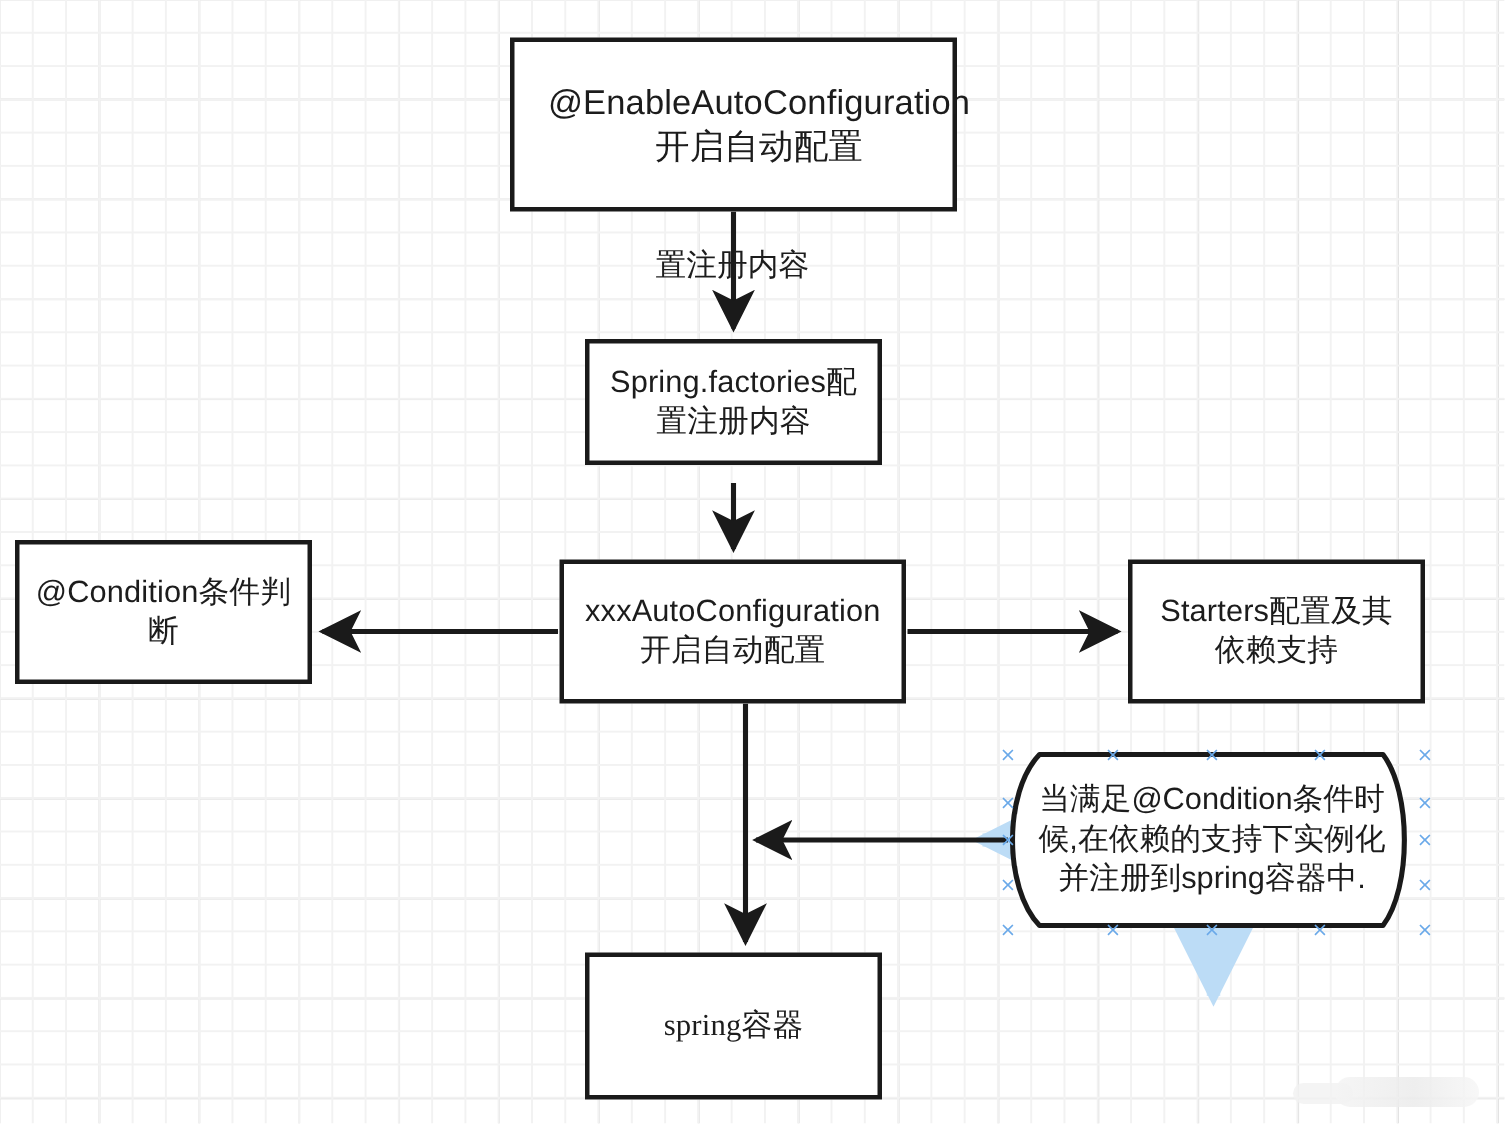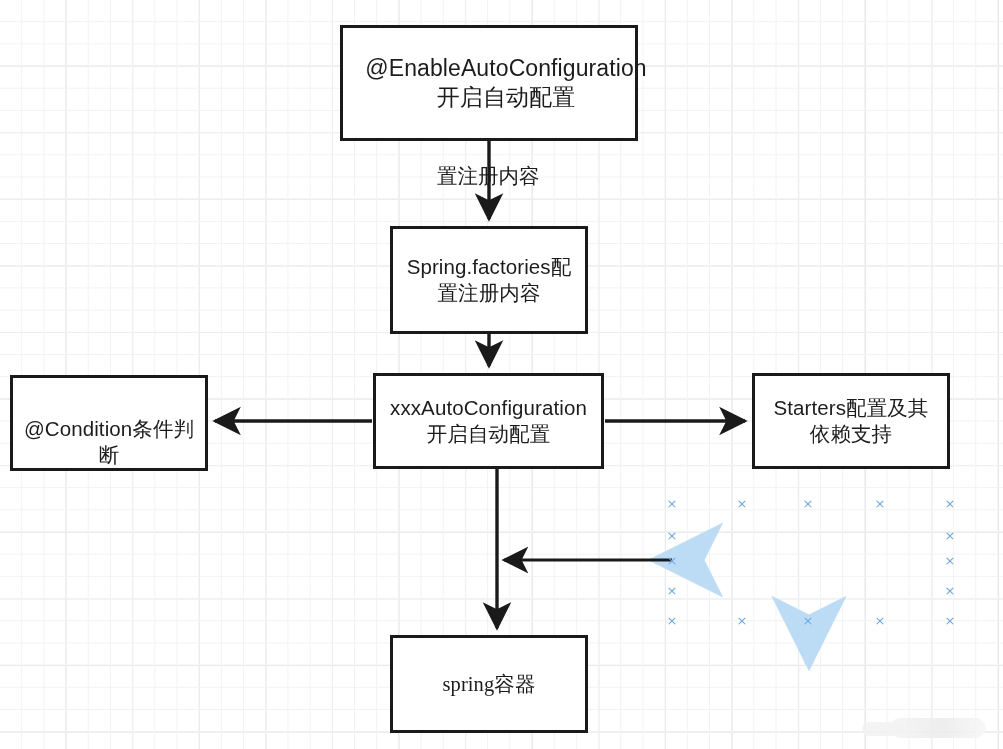--- a/index.html
+++ b/index.html
@@ -38,22 +38,22 @@
     color: #1c1c1c;
     line-height: 1.28;
     letter-spacing: 0.1px;
   }
   .shape .txt {
     display: block;
     white-space: pre-line;
     padding: 0 6px;
   }
   #box-enable-auto-config { left: 340px; top: 25px; width: 298px; height: 116px; font-size: 23px; padding-left: 34px; }
-  #box-spring-factories  { left: 390px; top: 226px; width: 198px; height: 108px; font-size: 20.5px; }
-  #box-condition         { left: 10px;  top: 375px; width: 198px; height: 96px; font-size: 20.5px; align-items: flex-end; }
+  #box-spring-factories  { left: 390px; top: 226px; width: 198px; height: 84px; font-size: 20.5px; }
+  #box-condition         { left: 10px;  top: 360px; width: 198px; height: 96px; font-size: 20.5px; }
   #box-auto-config-class { left: 373px; top: 373px; width: 231px; height: 96px; font-size: 20.5px; }
   #box-starters          { left: 752px; top: 373px; width: 198px; height: 96px; font-size: 20.5px; }
   #box-spring-container  { left: 390px; top: 635px; width: 198px; height: 98px; font-size: 20.5px; font-family: Liberation Serif, serif; }
 
   .edge-label {
     position: absolute;
     color: #1c1c1c;
     font-size: 20.5px;
     white-space: nowrap;
   }
@@ -180,20 +180,32 @@
 
   <div class="shape" id="box-starters">
     <span class="txt">Starters配置及其
 依赖支持</span>
   </div>
 
   <div class="shape" id="box-spring-container">
     <span class="txt">spring容器</span>
   </div>
 
+  <div id="annotation-note">
+    <svg width="285" height="120" viewBox="0 0 285 120" style="position:absolute;left:0;top:0;">
+      <path d="M 28 3
+               L 257 3
+               C 276 28, 276 92, 257 117
+               L 28 117
+               C 4 92, 4 28, 28 3 Z" fill="#ffffff" stroke="#1a1a1a" stroke-width="3.4" stroke-linejoin="round"></path>
+    </svg>
+    <div class="note-text">当满足@Condition条件时
+候,在依赖的支持下实例化
+并注册到spring容器中.</div>
+  </div>
 
   <div class="sel-handle" style="left:672px;  top:503px;">×</div>
   <div class="sel-handle" style="left:742px;  top:503px;">×</div>
   <div class="sel-handle" style="left:808px;  top:503px;">×</div>
   <div class="sel-handle" style="left:880px;  top:503px;">×</div>
   <div class="sel-handle" style="left:950px;  top:503px;">×</div>
 
   <div class="sel-handle" style="left:672px;  top:535px;">×</div>
   <div class="sel-handle" style="left:672px;  top:560px;">×</div>
   <div class="sel-handle" style="left:672px;  top:590px;">×</div>

